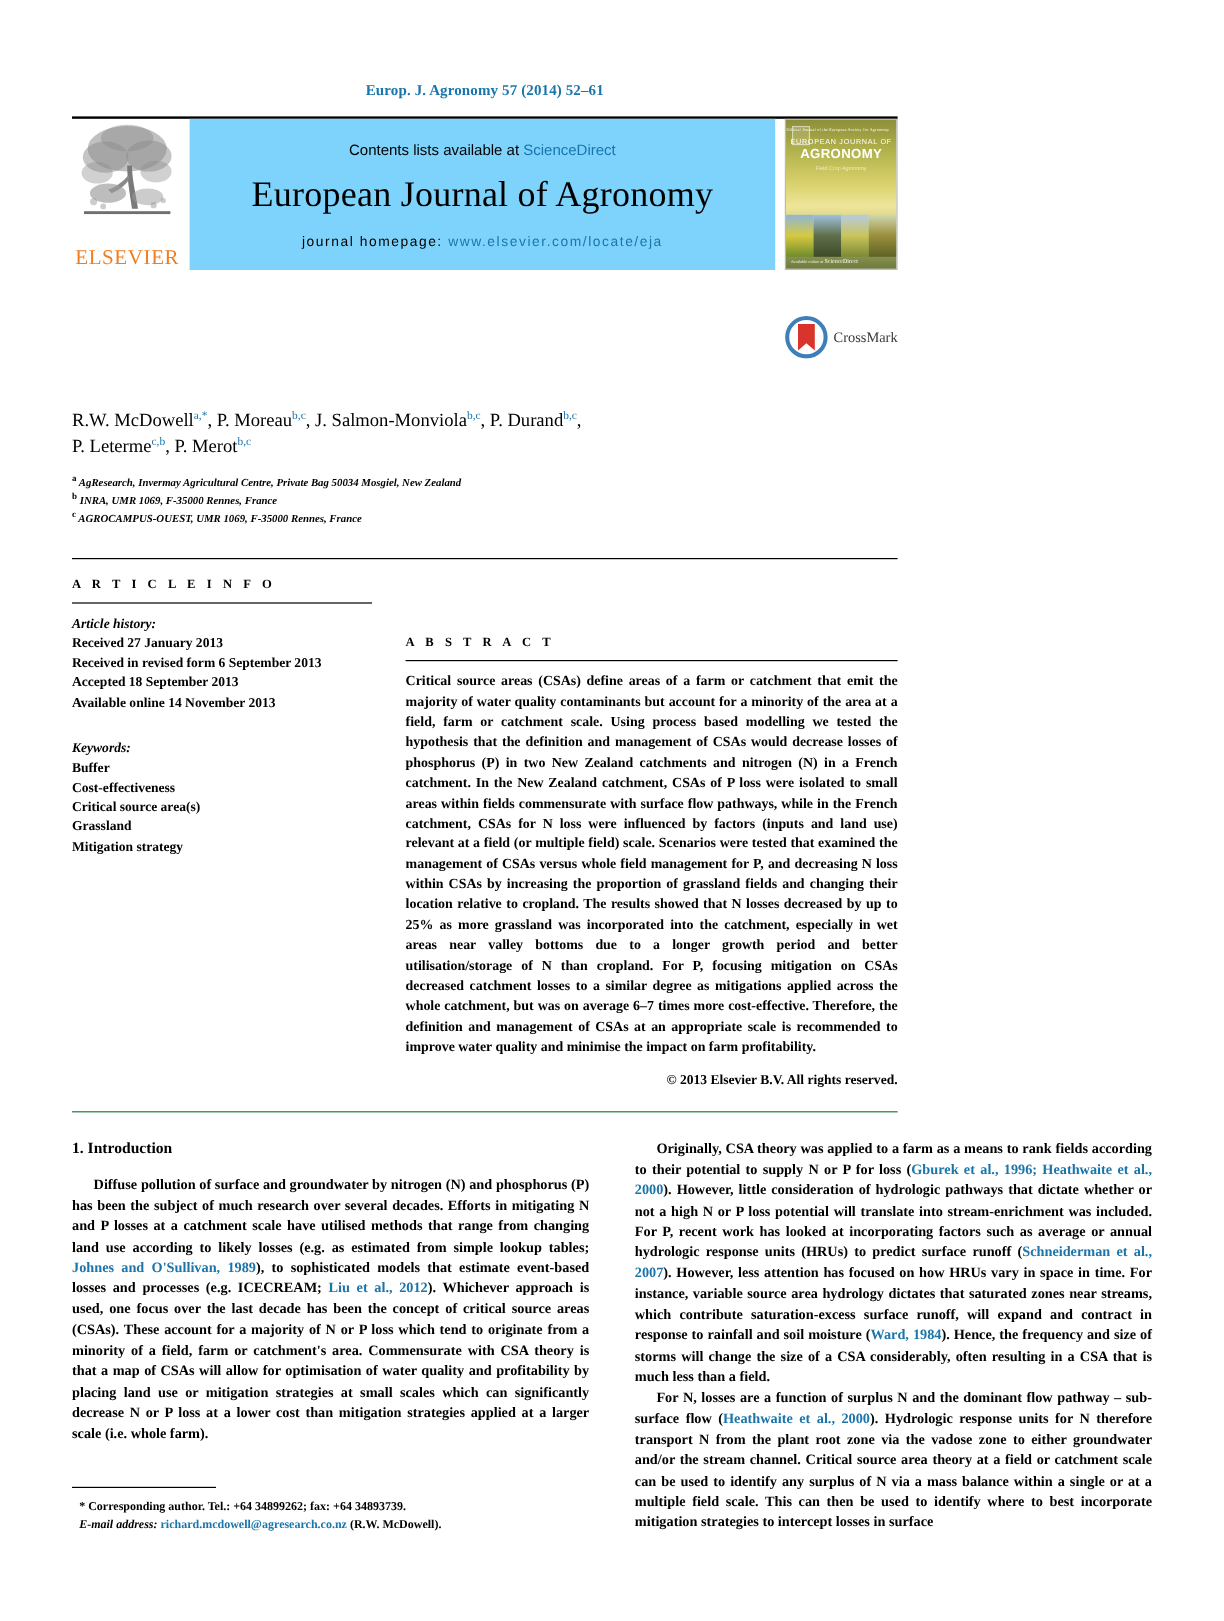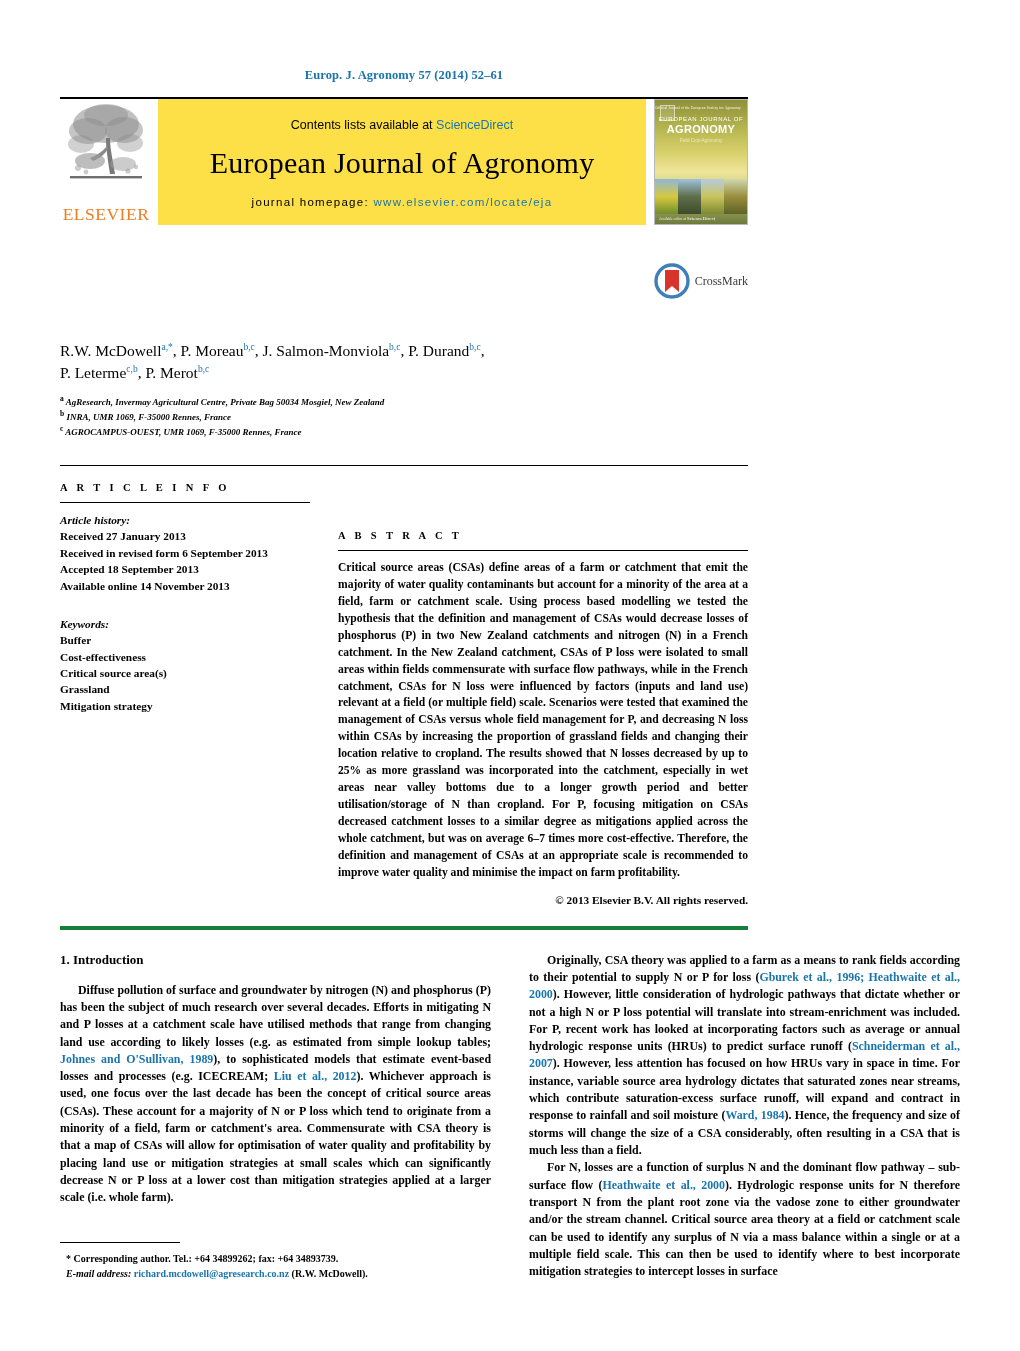--- a/index.html
+++ b/index.html
@@ -55,21 +55,21 @@
   .elsevier-word {
     font-family: "Liberation Serif", serif;
     color: #ef7d22;
     font-size: 17.5px;
     letter-spacing: .5px;
     line-height: 1;
     margin-top: 12px;
   }
   .journal-band {
     flex: 1 1 auto;
-    background: #fde047;
+    background: #7dd3fc;
     margin: 0 8px 0 6px;
     display: flex;
     flex-direction: column;
     justify-content: center;
     align-items: center;
     text-align: center;
     padding: 4px 0 2px;
     box-sizing: border-box;
   }
   .contents-line {
@@ -209,21 +209,21 @@
   .copyright {
     margin-top: 12px;
     text-align: right;
     font-size: 11.3px;
     font-weight: bold;
   }
 
   
   .body-cols {
     margin-top: 20px;
-    border-top: 4px solid #15803d;
+    border-top: 1px solid #15803d;
     padding-top: 22px;
     display: flex;
     gap: 38px;
   }
   .bcol { width: 431px; flex: 0 0 431px; position: relative; }
   .sec-title {
     font-size: 13px;
     font-weight: bold;
     margin: 0 0 14px 0;
   }

